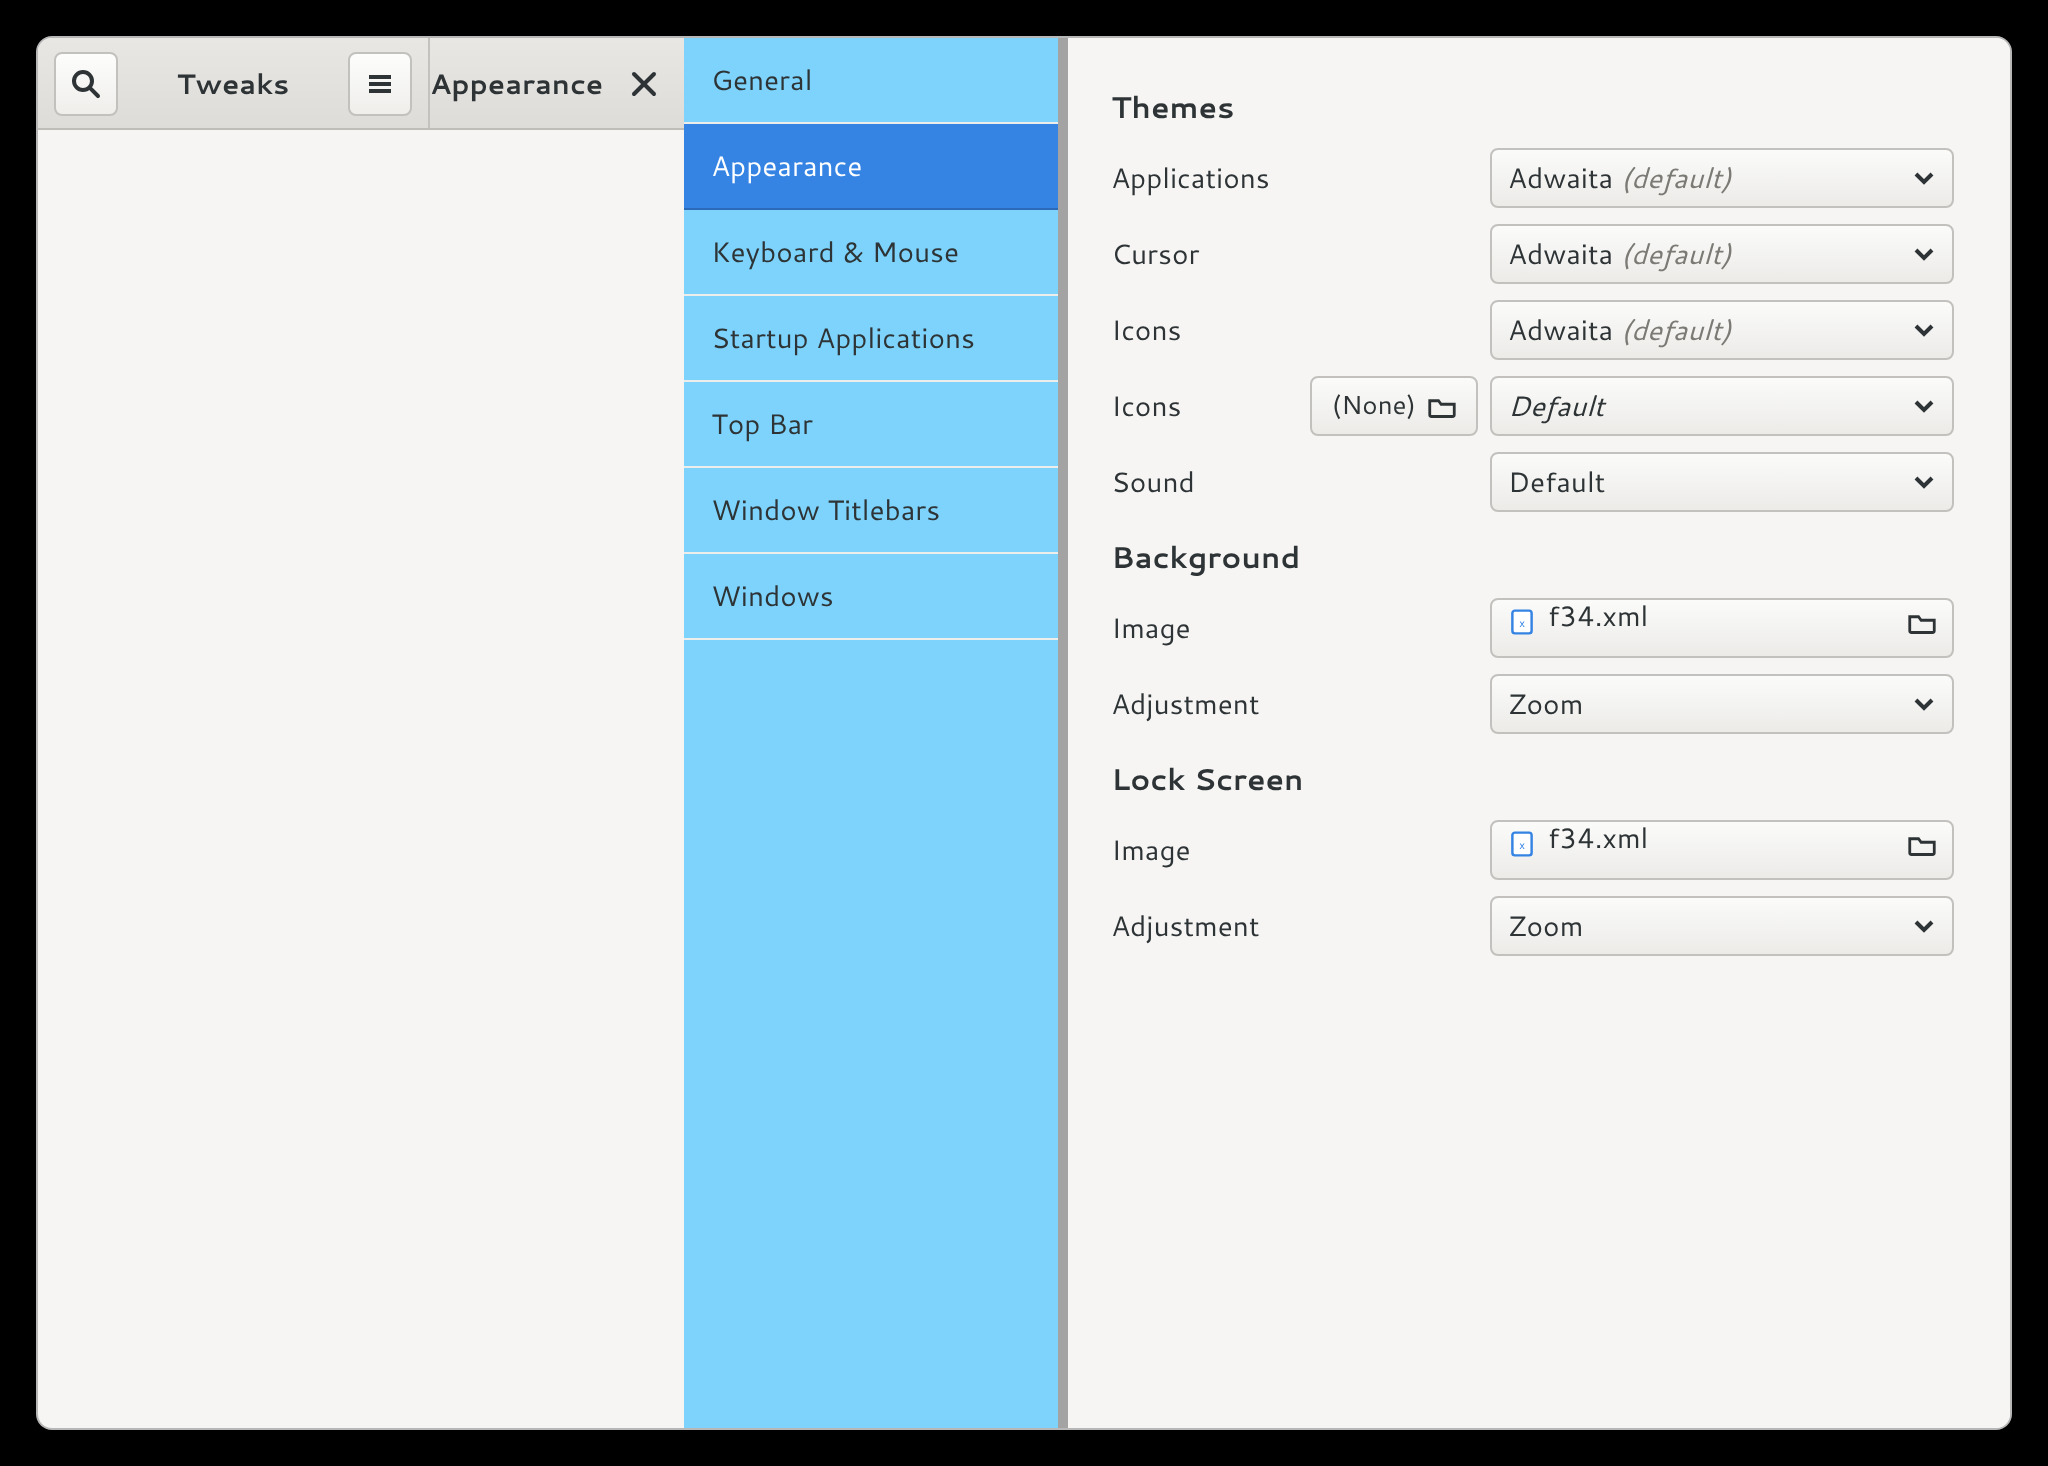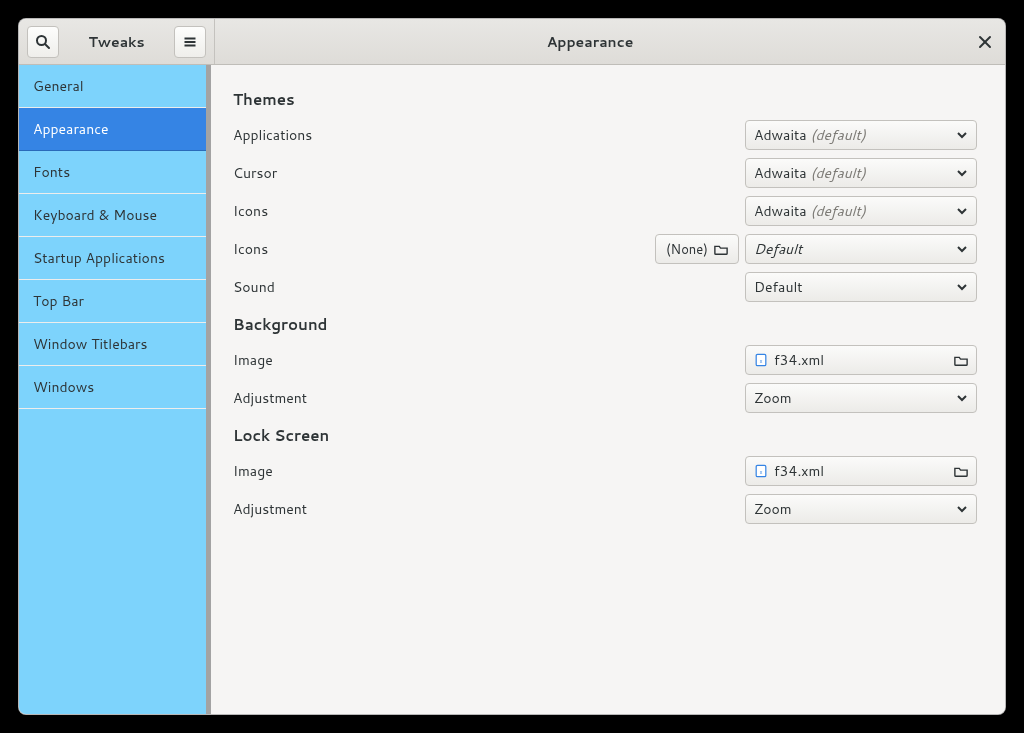--- a/index.html
+++ b/index.html
@@ -19,21 +19,20 @@
   .window {
     position: absolute;
     left: 18px; top: 18px;
     width: 988px; height: 697px;
     background: #f6f5f4;
     border: 1px solid rgba(0,0,0,0.25);
     border-radius: 8px;
     overflow: hidden;
     box-shadow: 0 8px 28px rgba(0,0,0,0.5);
     display: flex;
-    flex-direction: column;
   }
   
   .headerbar {
     height: 46px;
     background: linear-gradient(to bottom, #e8e7e4, #dedcd8);
     border-bottom: 1px solid #bfbdb8;
     display: flex;
     align-items: stretch;
   }
   .headerbar-left {
@@ -160,22 +159,22 @@
     cursor: pointer;
     margin-left: 16px;
   }
   .file-btn {
     width: 232px;
     height: 30px;
     background: linear-gradient(to bottom,#fbfbfa,#ecebe8);
     border: 1px solid #c3c1bd;
     border-radius: 4px;
     display: flex;
-    align-items: center;
-    padding: 0 8px;
+    align-items: flex-end;
+    padding: 10px 8px;
     cursor: pointer;
     font-size: 14px;
   }
   .file-btn .file-icon { margin-right: 6px; display:flex; }
   .file-btn .file-label { flex: 1; overflow:hidden; white-space:nowrap; }
   .file-btn .open-icon { display:flex; }
   svg { display:block; }
 </style>
 </head>
 <body>
@@ -209,21 +208,20 @@
           </svg>
         </div>
       </div>
     </div>
 
     <div class="body">
 
       <div class="sidebar">
         <div class="sidebar-item">General</div>
         <div class="sidebar-item active">Appearance</div>
-        <div class="sidebar-item">Fonts</div>
         <div class="sidebar-item">Keyboard &amp; Mouse</div>
         <div class="sidebar-item">Startup Applications</div>
         <div class="sidebar-item">Top Bar</div>
         <div class="sidebar-item">Window Titlebars</div>
         <div class="sidebar-item">Windows</div>
       </div>
 
       <div class="content">
 
         <div class="section-head first">Themes</div>

